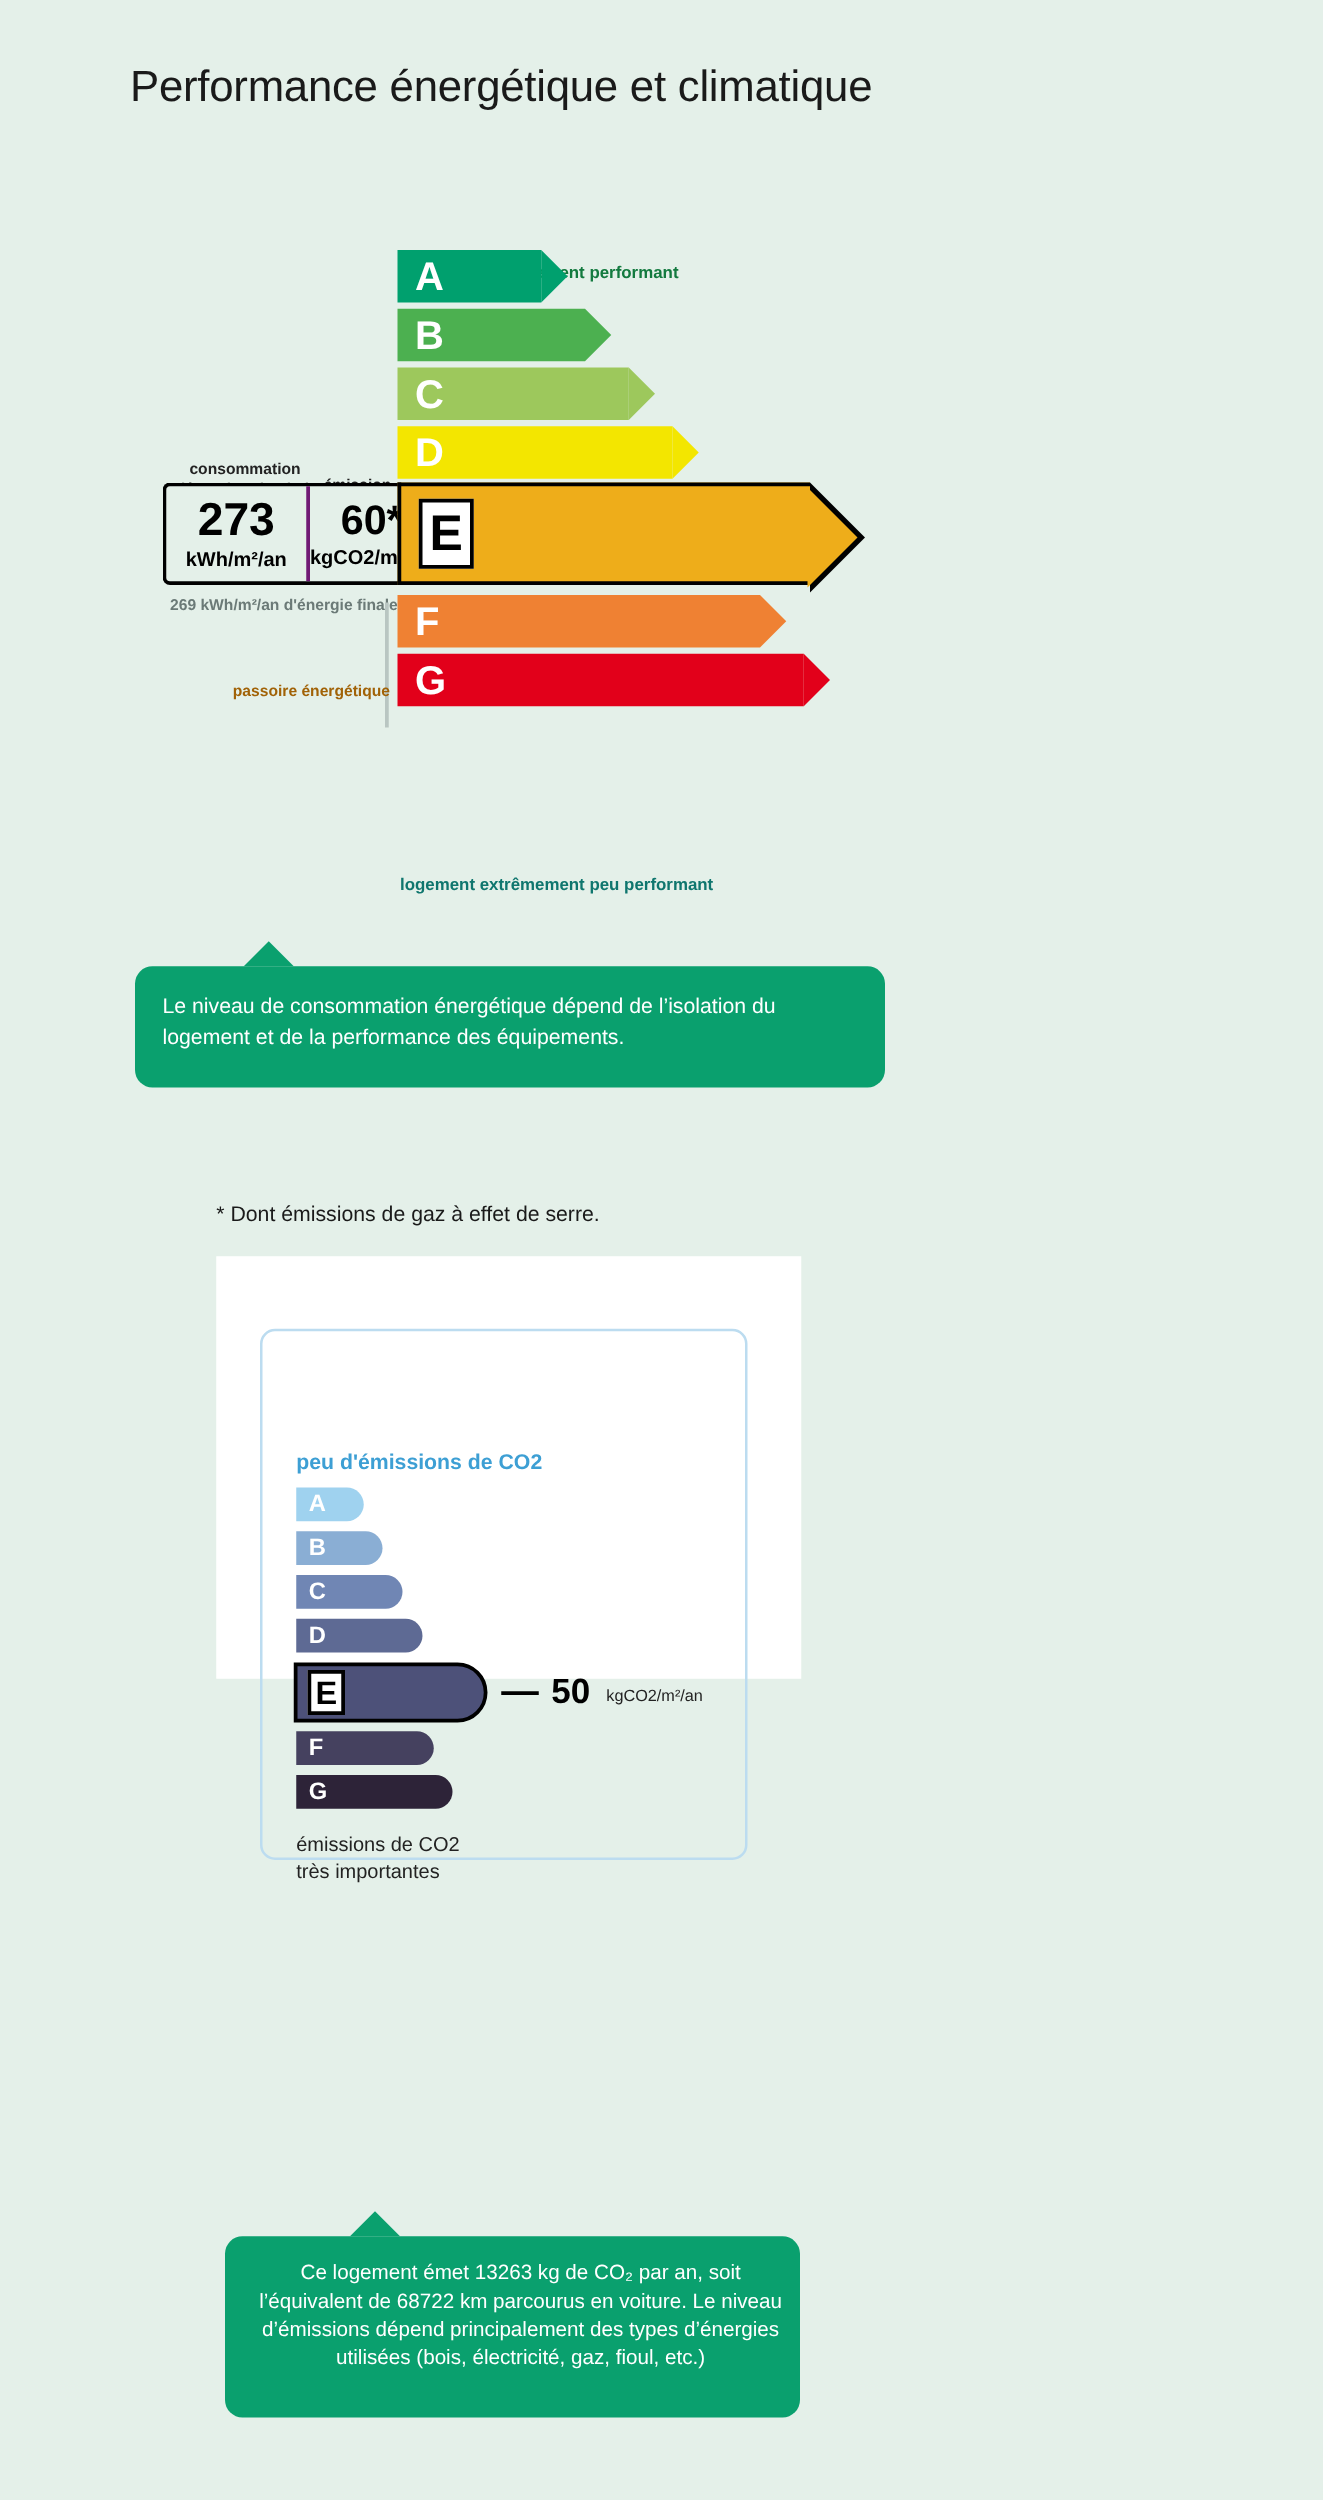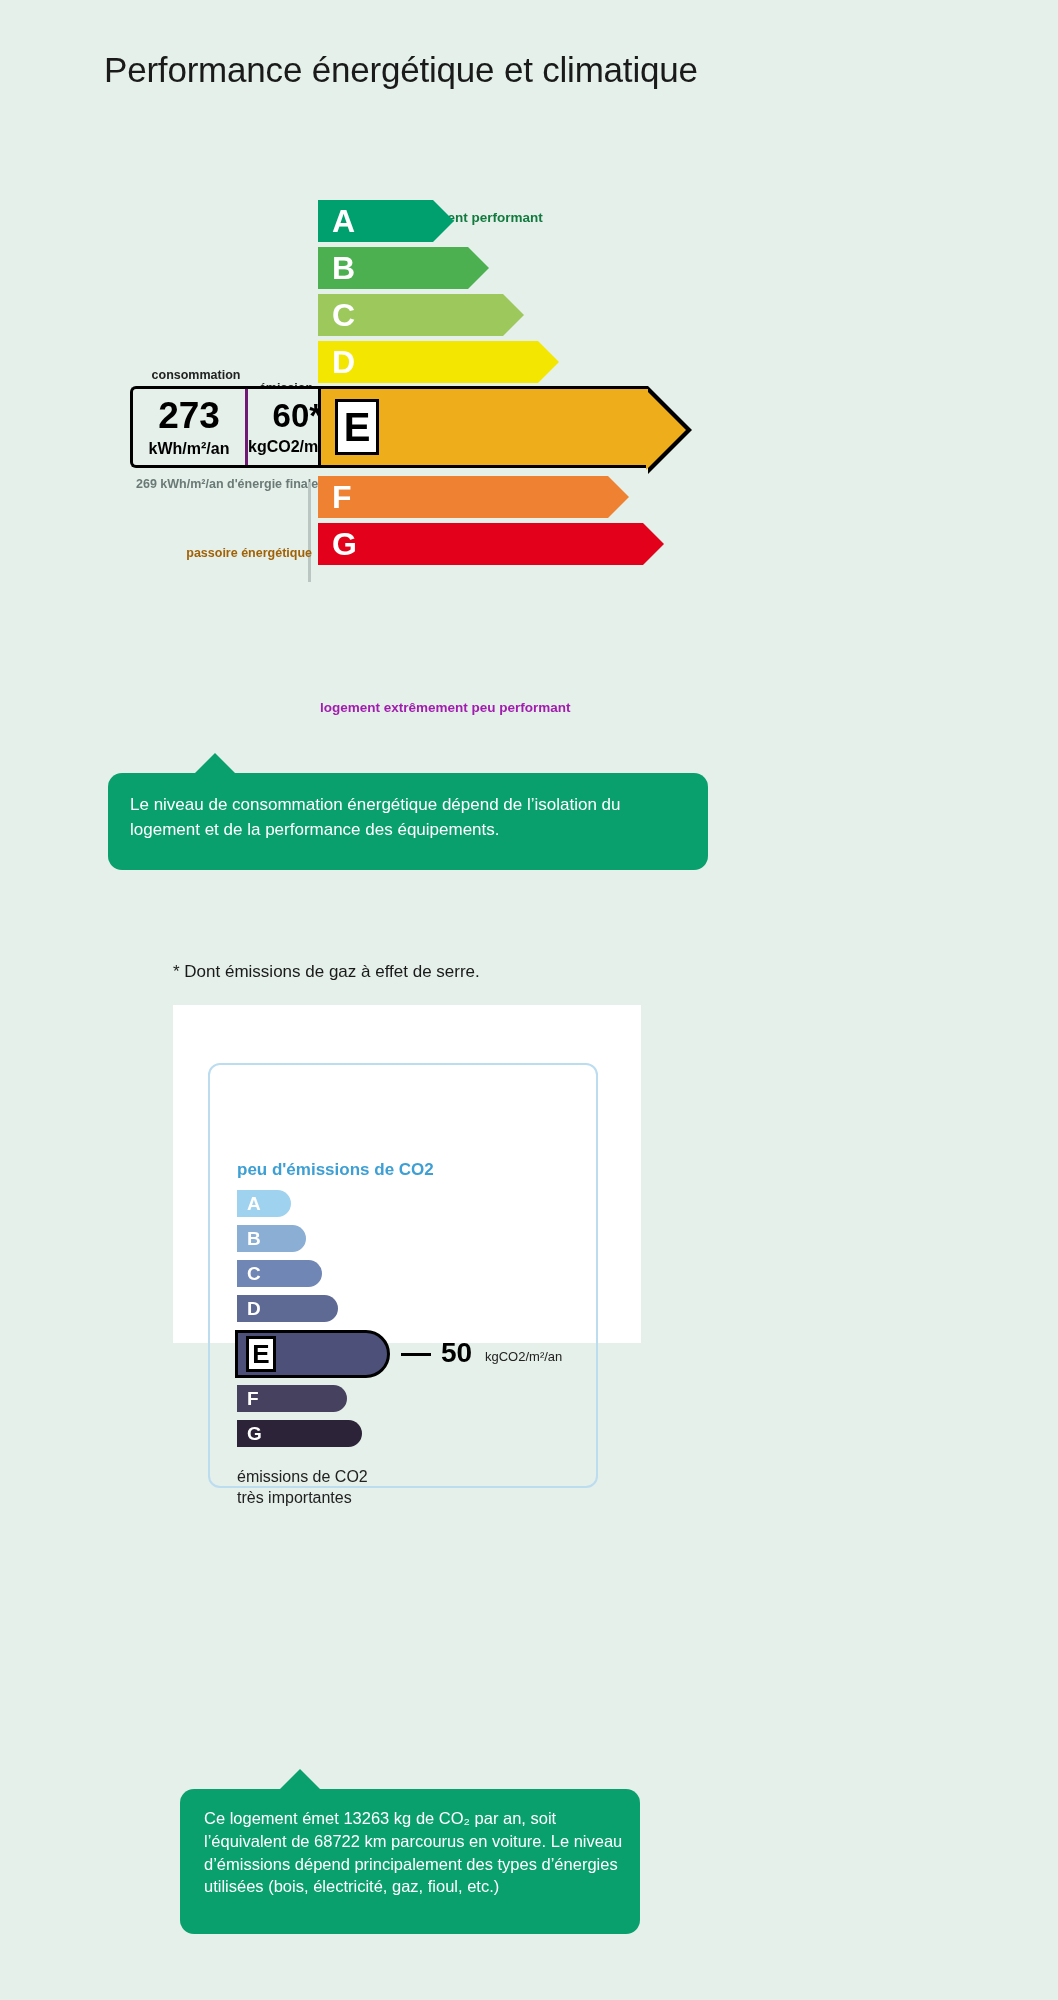--- a/index.html
+++ b/index.html
@@ -20,21 +20,21 @@
   
   .dpe-block { position: absolute; left: 130px; top: 200px; width: 560px; height: 530px; }
 
   .dpe-top-label {
     position: absolute; left: 190px; top: 10px;
     font-size: 13.5px; font-weight: bold; color: #137a3f;
     white-space: nowrap;
   }
   .dpe-bottom-label {
     position: absolute; left: 190px; top: 500px;
-    font-size: 13.5px; font-weight: bold; color: #a21caf;
+    font-size: 13.5px; font-weight: bold; color: #0f766e;
     white-space: nowrap;
     text-align: center;
   }
 
   .band {
     position: absolute; left: 188px;
     height: 42px; display: flex; align-items: center;
   }
   .band .arrow {
     height: 100%; position: relative; display: flex; align-items: center;
@@ -188,21 +188,21 @@
   .co2-value-unit {
     position: absolute; font-size: 13px; color: #222;
   }
   .co2-footer {
     position: absolute; left: 64px;
     font-size: 16px; color: #222; line-height: 1.3; white-space: pre-line;
   }
 
   #callout-co2 { left: 180px; top: 1789px; width: 460px; height: 145px; }
   #callout-co2 .tail { left: 100px; }
-  #callout-co2 .ctext { position: absolute; left: 24px; top: 18px; width: 425px; font-size: 16.5px; line-height: 1.38; }
+  #callout-co2 .ctext { position: absolute; left: 24px; top: 18px; width: 425px; font-size: 16.5px; line-height: 1.38; text-align: center; }
 </style>
 </head>
 <body>
 
 <div class="page-title">Performance énergétique et climatique</div>
 
 <div class="dpe-block">
 
   <div class="dpe-top-label">logement extrêmement performant</div>
 

